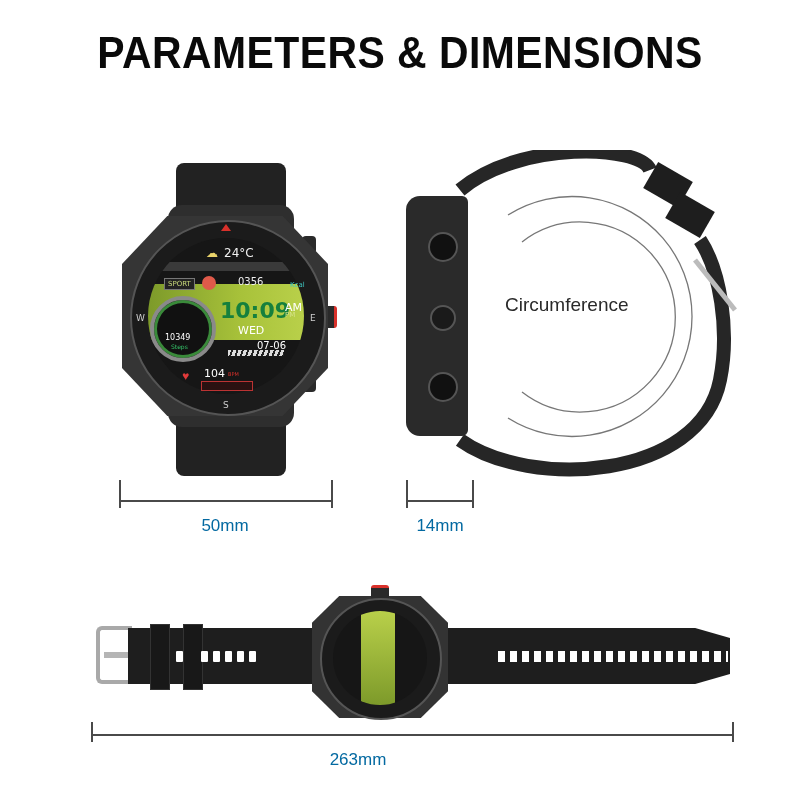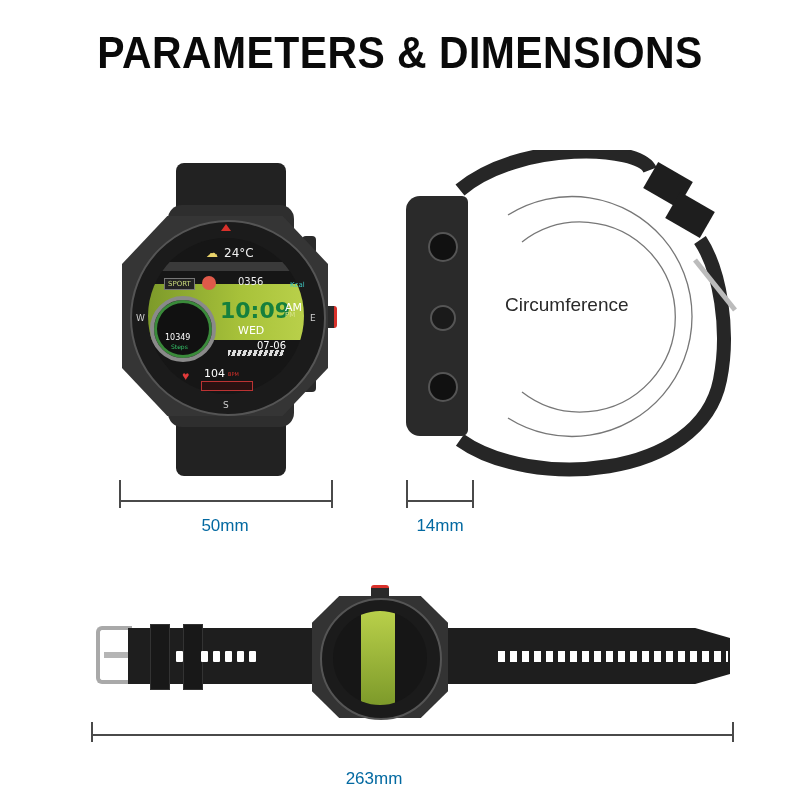--- a/index.html
+++ b/index.html
@@ -109,13 +109,13 @@
   <div class="abs" style="left:371px;top:585px;width:18px;height:12px;background:#2a2a2a;border-top:3px solid #d9312b;border-radius:3px;"></div>
   <div class="abs" style="left:320px;top:598px;width:118px;height:118px;border-radius:50%;background:#1b1b1b;border:2px solid #555;"></div>
   <div class="abs" style="left:333px;top:611px;width:94px;height:94px;border-radius:50%;background:#161616;overflow:hidden;">
     <div class="abs" style="left:28px;top:0;width:34px;height:94px;background:linear-gradient(180deg,#b9d04a,#7d9a2a);"></div>
   </div>
 </div>
 
 <div class="vtick" style="left:91px;top:722px;height:20px;"></div>
 <div class="hline" style="left:91px;top:734px;width:642px;"></div>
 <div class="vtick" style="left:732px;top:722px;height:20px;"></div>
-<div class="dim-label" style="left:334px;top:750px;width:80px;margin-top:19px;">263mm</div>
+<div class="dim-label" style="left:318px;top:750px;width:80px;">263mm</div>
 
 </body></html>

